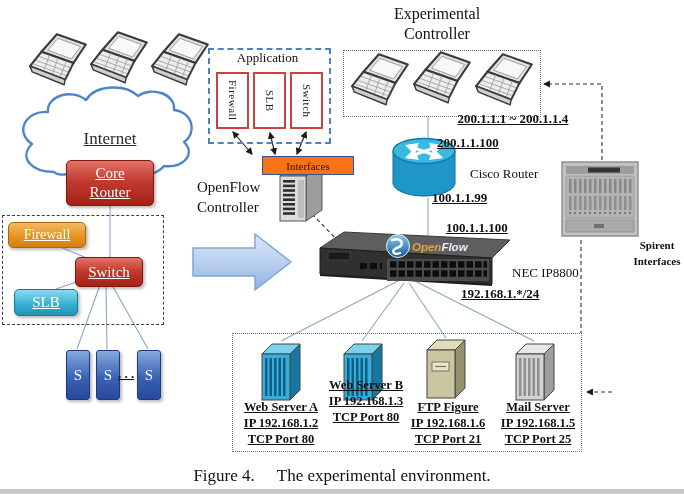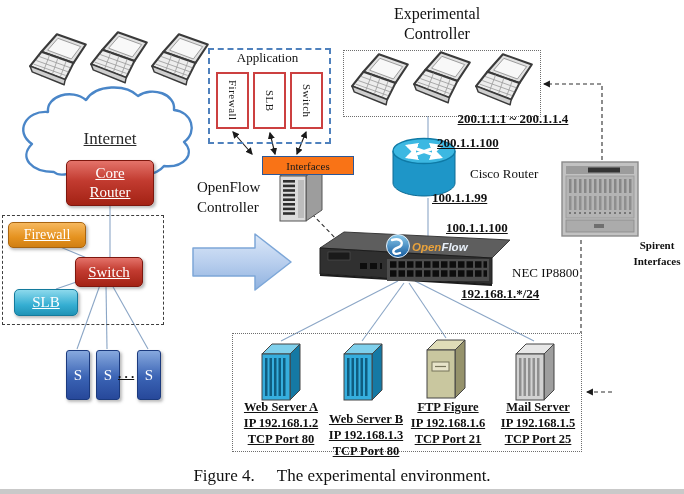--- a/index.html
+++ b/index.html
@@ -268,21 +268,21 @@
 
   <div class="lbl bold" style="left:461px; top:286px; font-size:13px;">192.168.1.*/24</div>
 
   <div class="dottedbox" style="left:232px; top:333px; width:348px; height:117px;"></div>
 
   <div class="lbl bold center" style="left:224px; top:399px; width:114px; font-size:12.5px; line-height:16px;">
     <div>Web Server A</div>
     <div>IP 192.168.1.2</div>
     <div>TCP Port 80</div>
   </div>
-  <div class="lbl bold center" style="left:309px; top:411px; width:114px; font-size:12.5px; line-height:16px;">
+  <div class="lbl bold center" style="left:309px; top:377px; width:114px; font-size:12.5px; line-height:16px;">
     <div>Web Server B</div>
     <div>IP 192.168.1.3</div>
     <div>TCP Port 80</div>
   </div>
   <div class="lbl bold center" style="left:391px; top:399px; width:114px; font-size:12.5px; line-height:16px;">
     <div>FTP Figure</div>
     <div>IP 192.168.1.6</div>
     <div>TCP Port 21</div>
   </div>
   <div class="lbl bold center" style="left:481px; top:399px; width:114px; font-size:12.5px; line-height:16px;">

